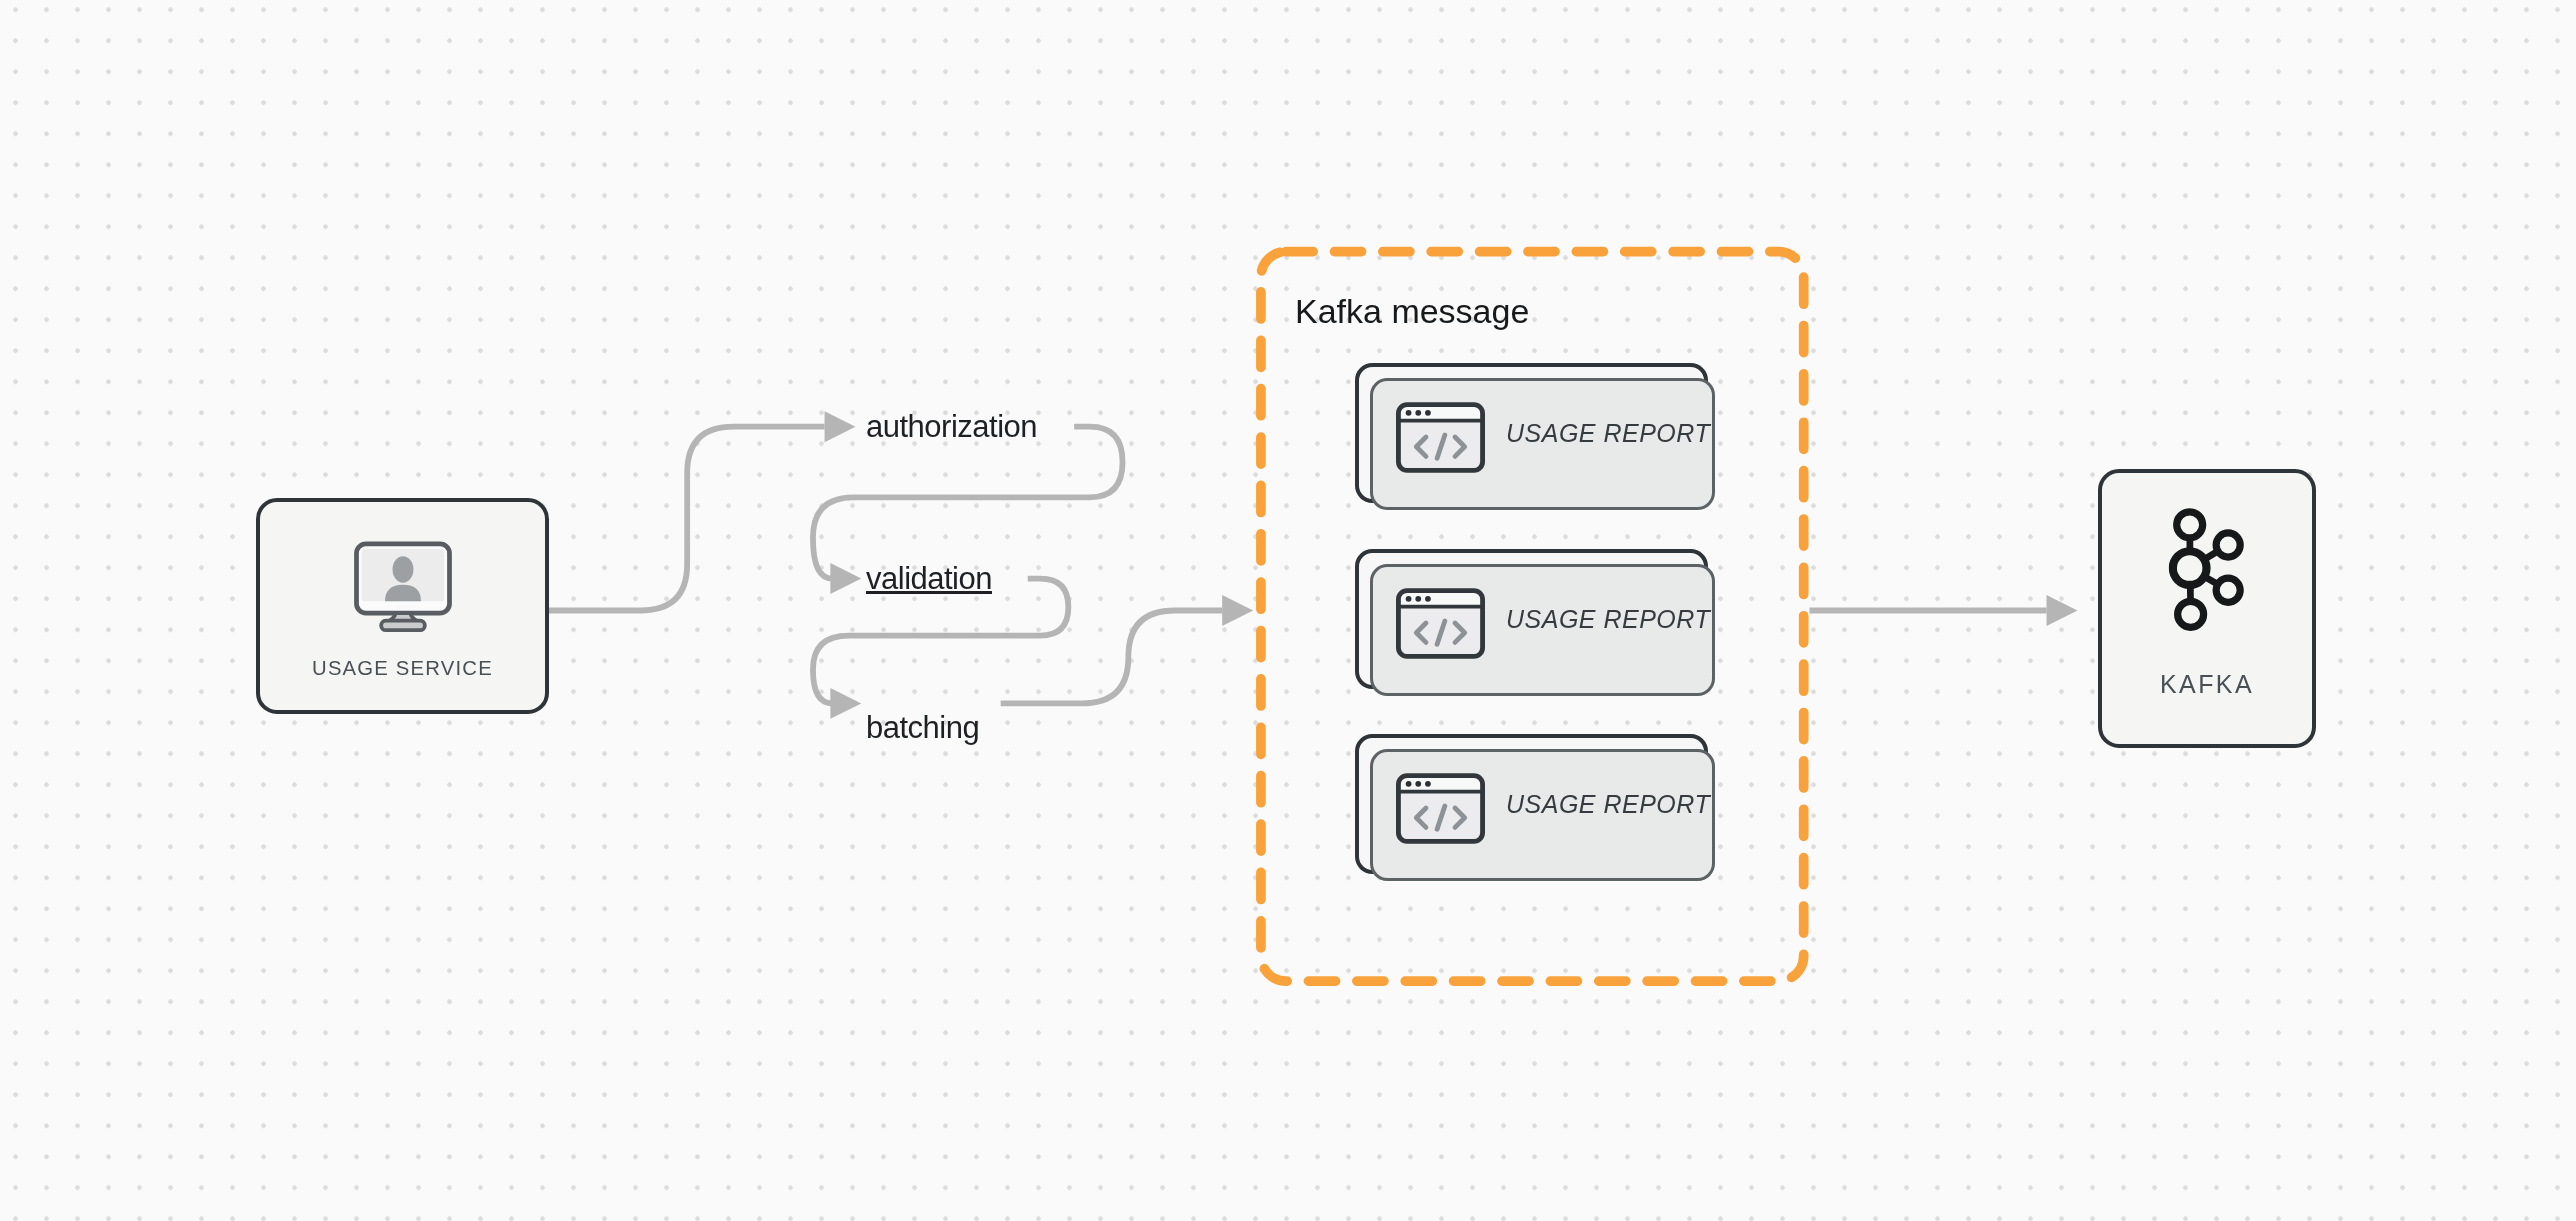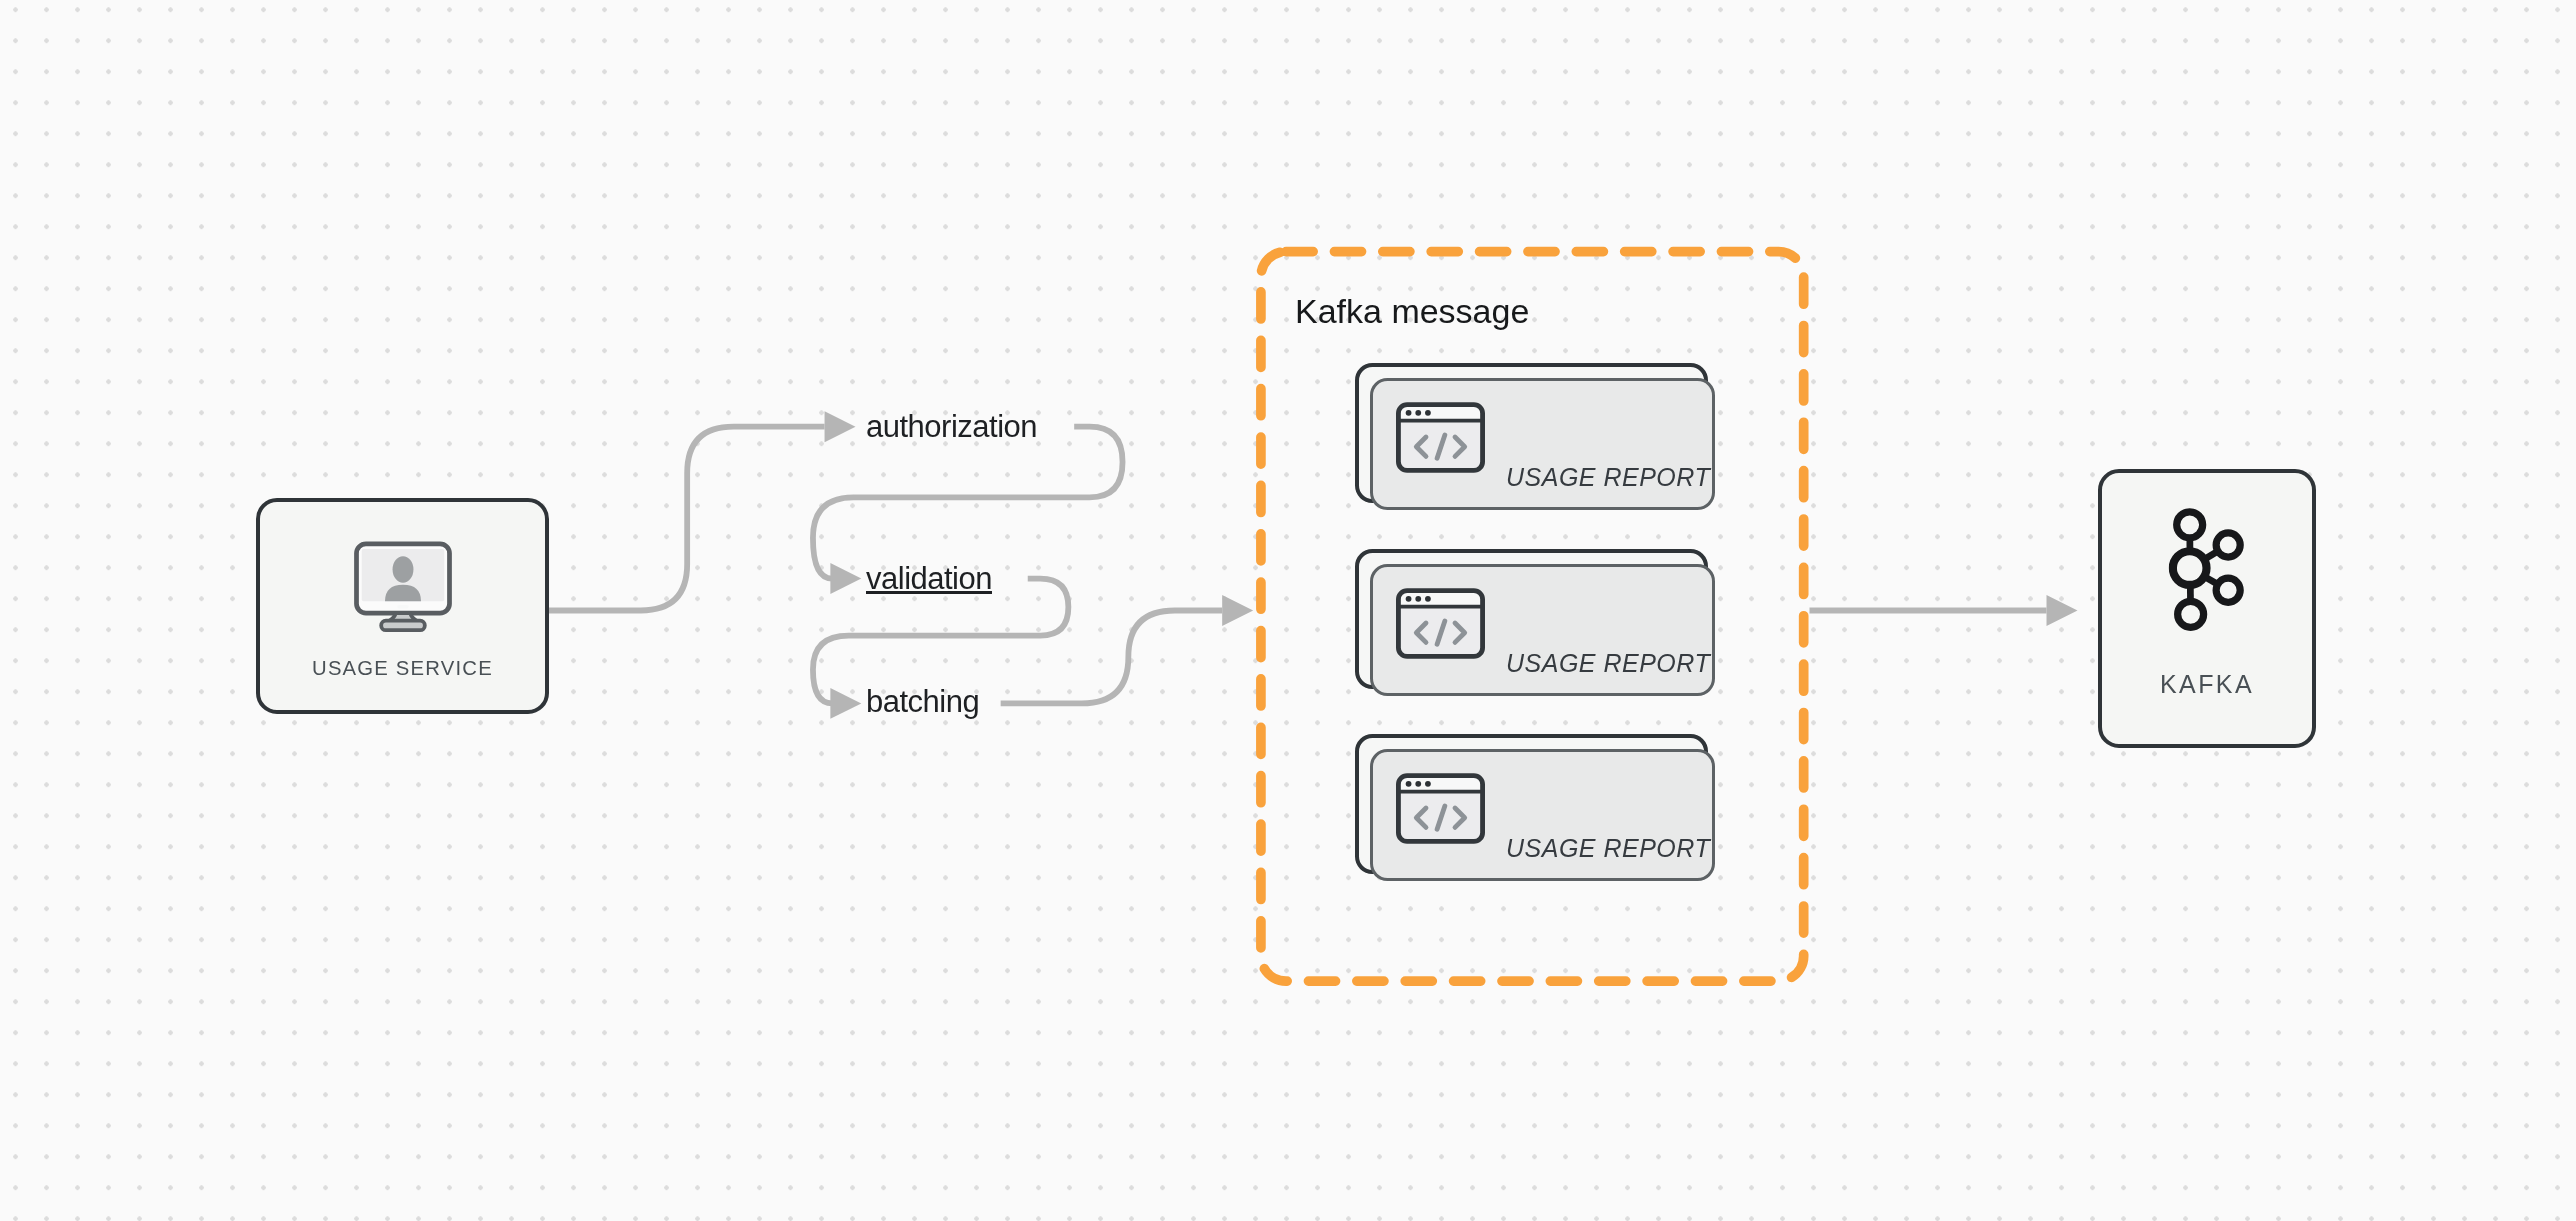--- a/index.html
+++ b/index.html
@@ -34,21 +34,21 @@
   }
   .caption-usage{top:155px;font-size:20.3px;letter-spacing:1.2px;}
   .caption-kafka{top:197px;font-size:25px;letter-spacing:2.4px;}
 
   .step-label{
     position:absolute;z-index:2;transform:translateY(-50%);
     font-size:31px;letter-spacing:-0.5px;color:#1e2023;font-weight:500;white-space:nowrap;
   }
   .step-auth{left:866px;top:427px;}
   .step-valid{left:866px;top:579px;text-decoration:underline;}
-  .step-batch{left:866px;top:702px;text-align:center;}
+  .step-batch{left:866px;top:728px;text-align:center;}
 
   .group-title{
     position:absolute;left:1295px;top:293px;z-index:2;
     font-size:34px;line-height:37px;color:#17191b;font-weight:400;white-space:nowrap;
   }
 
   .report-card{
     position:absolute;left:1355px;z-index:2;box-sizing:border-box;
     width:353px;height:140px;
     background:#f6f7f6;border:4.8px solid #2f3438;border-radius:17.4px;
@@ -57,21 +57,21 @@
   .card-2{top:549px;}
   .card-3{top:734px;}
   .report-card::after{
     content:"";position:absolute;z-index:-1;left:10.6px;top:10.6px;
     width:100%;height:100%;box-sizing:border-box;
     background:#e8e9e9;border:3.9px solid #5d6265;border-radius:17.4px;
   }
   .card-icon{position:absolute;left:37px;top:35px;}
   .card-label{
     position:absolute;left:147px;top:50%;transform:translateY(-50%);
-    font-style:italic;font-size:25px;letter-spacing:0.5px;color:#363b40;white-space:nowrap;margin-top:44px;
+    font-style:italic;font-size:25px;letter-spacing:0.5px;color:#363b40;white-space:nowrap;
   }
 </style>
 </head>
 <body>
 
 <div class="canvas">
 
   <svg class="connectors" width="2576" height="1221" viewBox="0 0 2662 1262">
 
     <path class="conn" d="M 532 631 L 662 631 Q 710 631 710 583 L 710 489 Q 710 441 758 441 L 852 441"></path>

